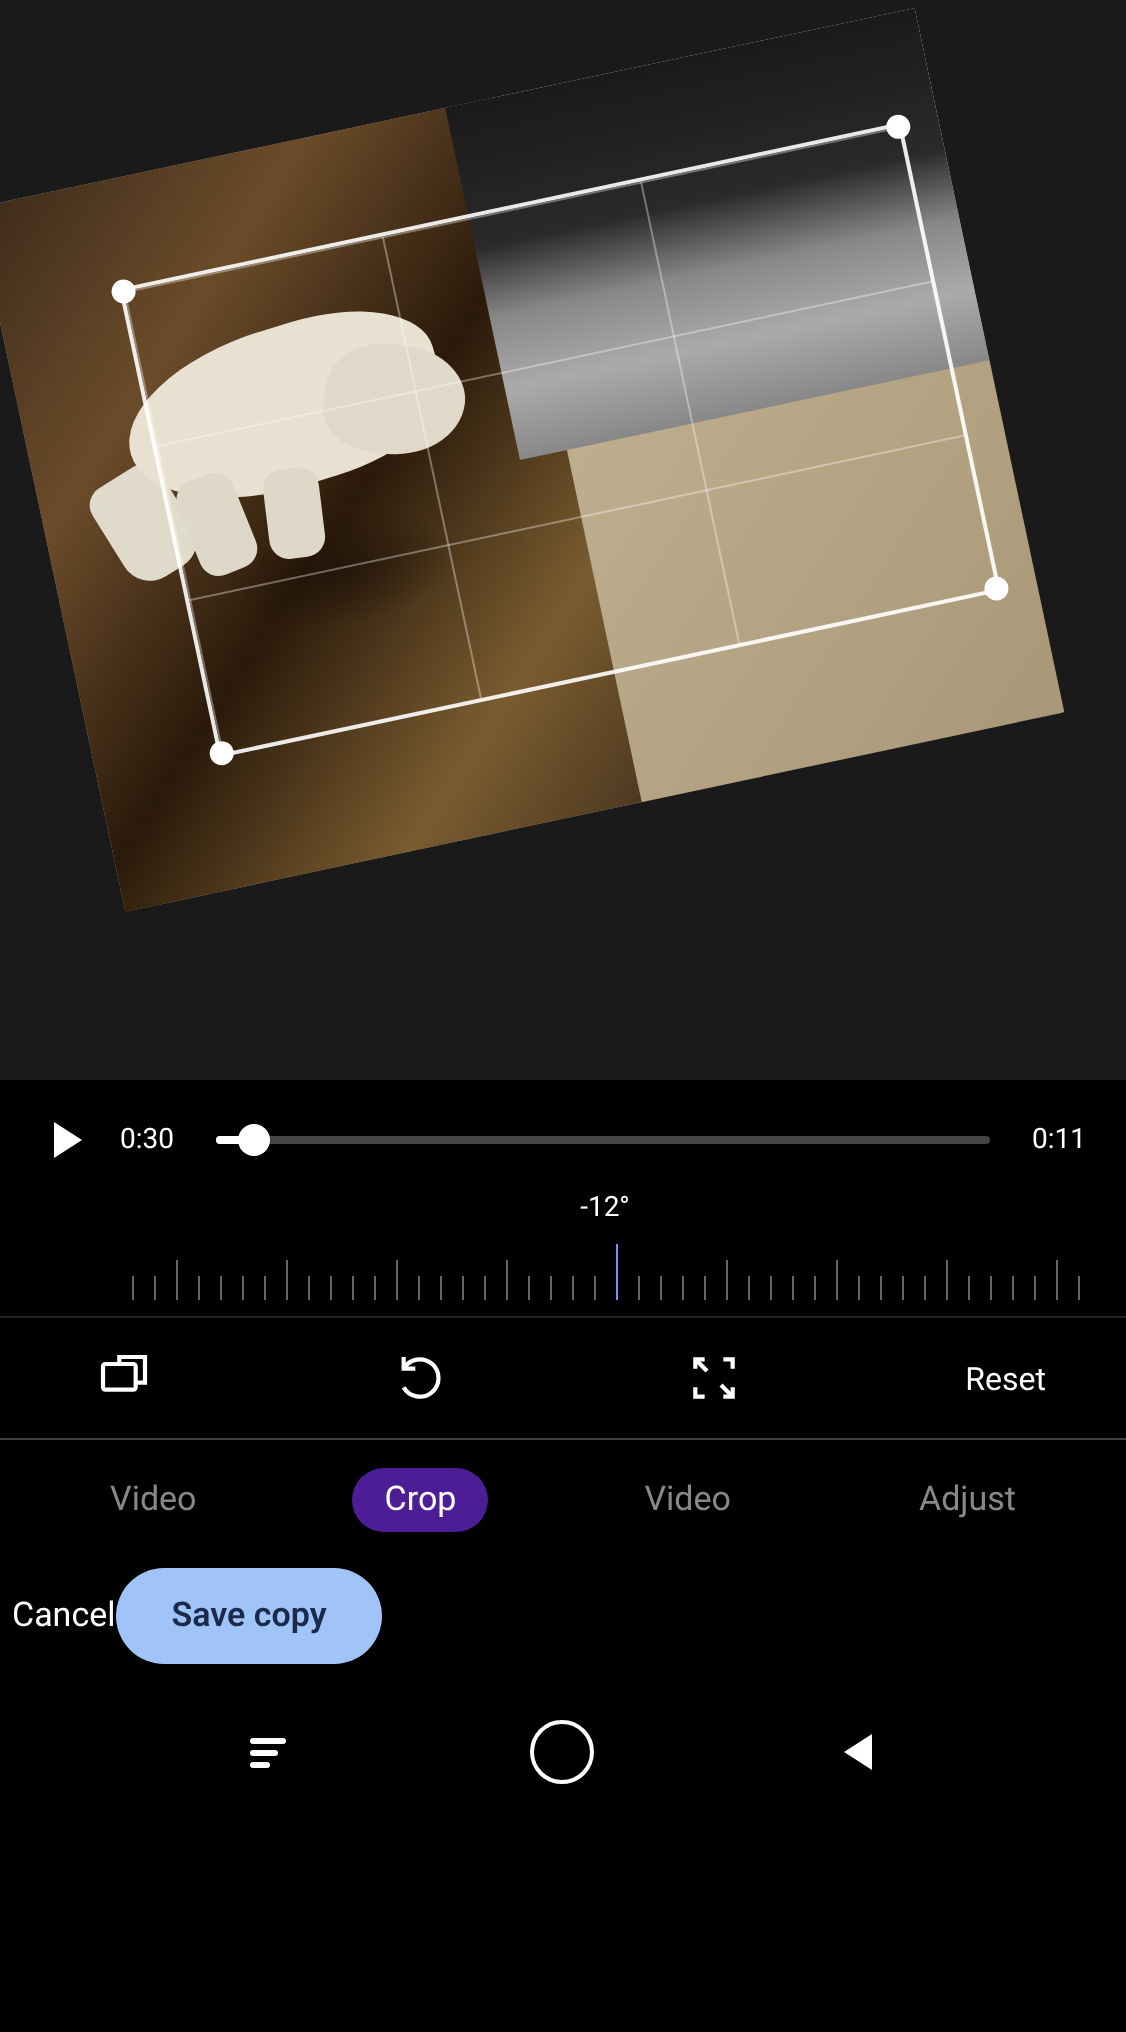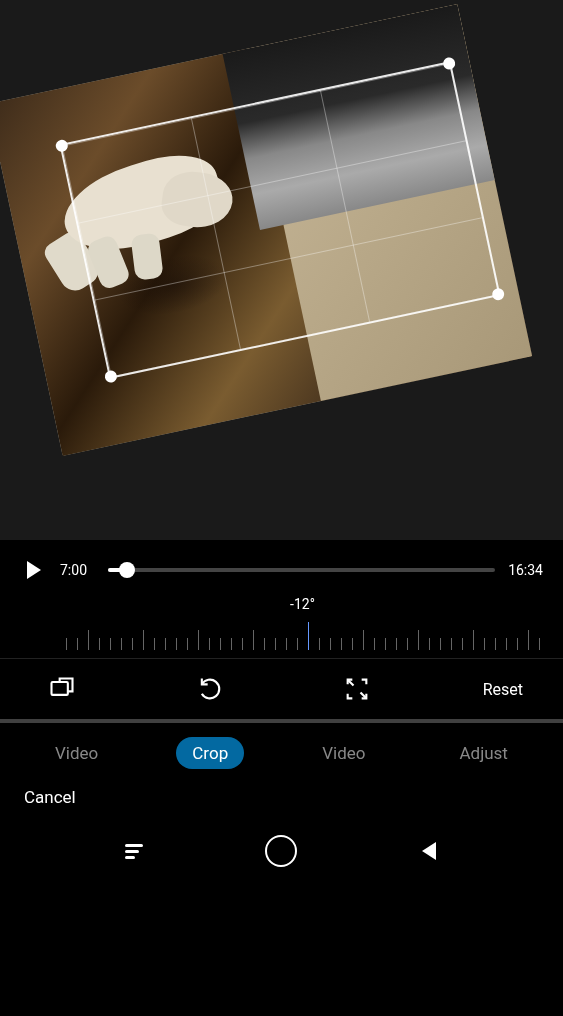--- a/index.html
+++ b/index.html
@@ -299,21 +299,21 @@
       background: #6699ff;
     }
 
     
     #tools-row {
       display: flex;
       align-items: center;
       justify-content: space-between;
       padding: 8px 40px 8px;
       border-top: 1px solid #222;
-      border-bottom: 4px solid #404040;
+      border-bottom: 1px solid #404040;
     }
 
     .tool-icon {
       width: 44px;
       height: 44px;
       display: flex;
       align-items: center;
       justify-content: center;
       cursor: pointer;
     }
@@ -342,30 +342,30 @@
 
     .tab-item {
       font-size: 17px;
       color: #888;
       padding: 6px 16px;
       border-radius: 20px;
       cursor: pointer;
     }
 
     .tab-item.active {
-      background: #0369a1;
+      background: #4c1d95;
       color: #fff;
     }
 
     
     #action-bar {
       display: flex;
       align-items: center;
       justify-content: flex-start;
-      padding: 8px 24px 16px;
+      padding: 8px 6px 16px;
     }
 
     .cancel-btn {
       font-size: 17px;
       color: #fff;
       cursor: pointer;
     }
 
     .save-btn {
       background: #a0c4f8;
@@ -451,26 +451,26 @@
     <div class="handle handle-tr"></div>
     <div class="handle handle-bl"></div>
     <div class="handle handle-br"></div>
   </div>
 </div>
 
 <div id="playback-bar">
   <div class="play-btn">
     <div class="play-triangle"></div>
   </div>
-  <span class="time-start">7:00</span>
+  <span class="time-start">0:30</span>
   <div class="timeline-track">
     <div class="timeline-fill"></div>
     <div class="timeline-thumb"></div>
   </div>
-  <span class="time-end">16:34</span>
+  <span class="time-end">0:11</span>
 </div>
 
 <div id="rotation-area">
   <div class="rotation-value">-12°</div>
   <div class="ruler-container">
     <div class="ruler-ticks">
 
     <div class="tick tick-sm"></div>
         <div class="tick tick-md"></div>
         <div class="tick tick-sm"></div>
@@ -559,20 +559,21 @@
 
 <div id="tab-bar">
   <div class="tab-item">Video</div>
   <div class="tab-item active">Crop</div>
   <div class="tab-item">Video</div>
   <div class="tab-item">Adjust</div>
 </div>
 
 <div id="action-bar">
   <span class="cancel-btn">Cancel</span>
+  <div class="save-btn">Save copy</div>
 </div>
 
 <div id="sys-nav">
   <div class="nav-icon">
     <div class="nav-recents">
       <span></span>
         <span></span>
         <span></span>
     </div>
   </div>

